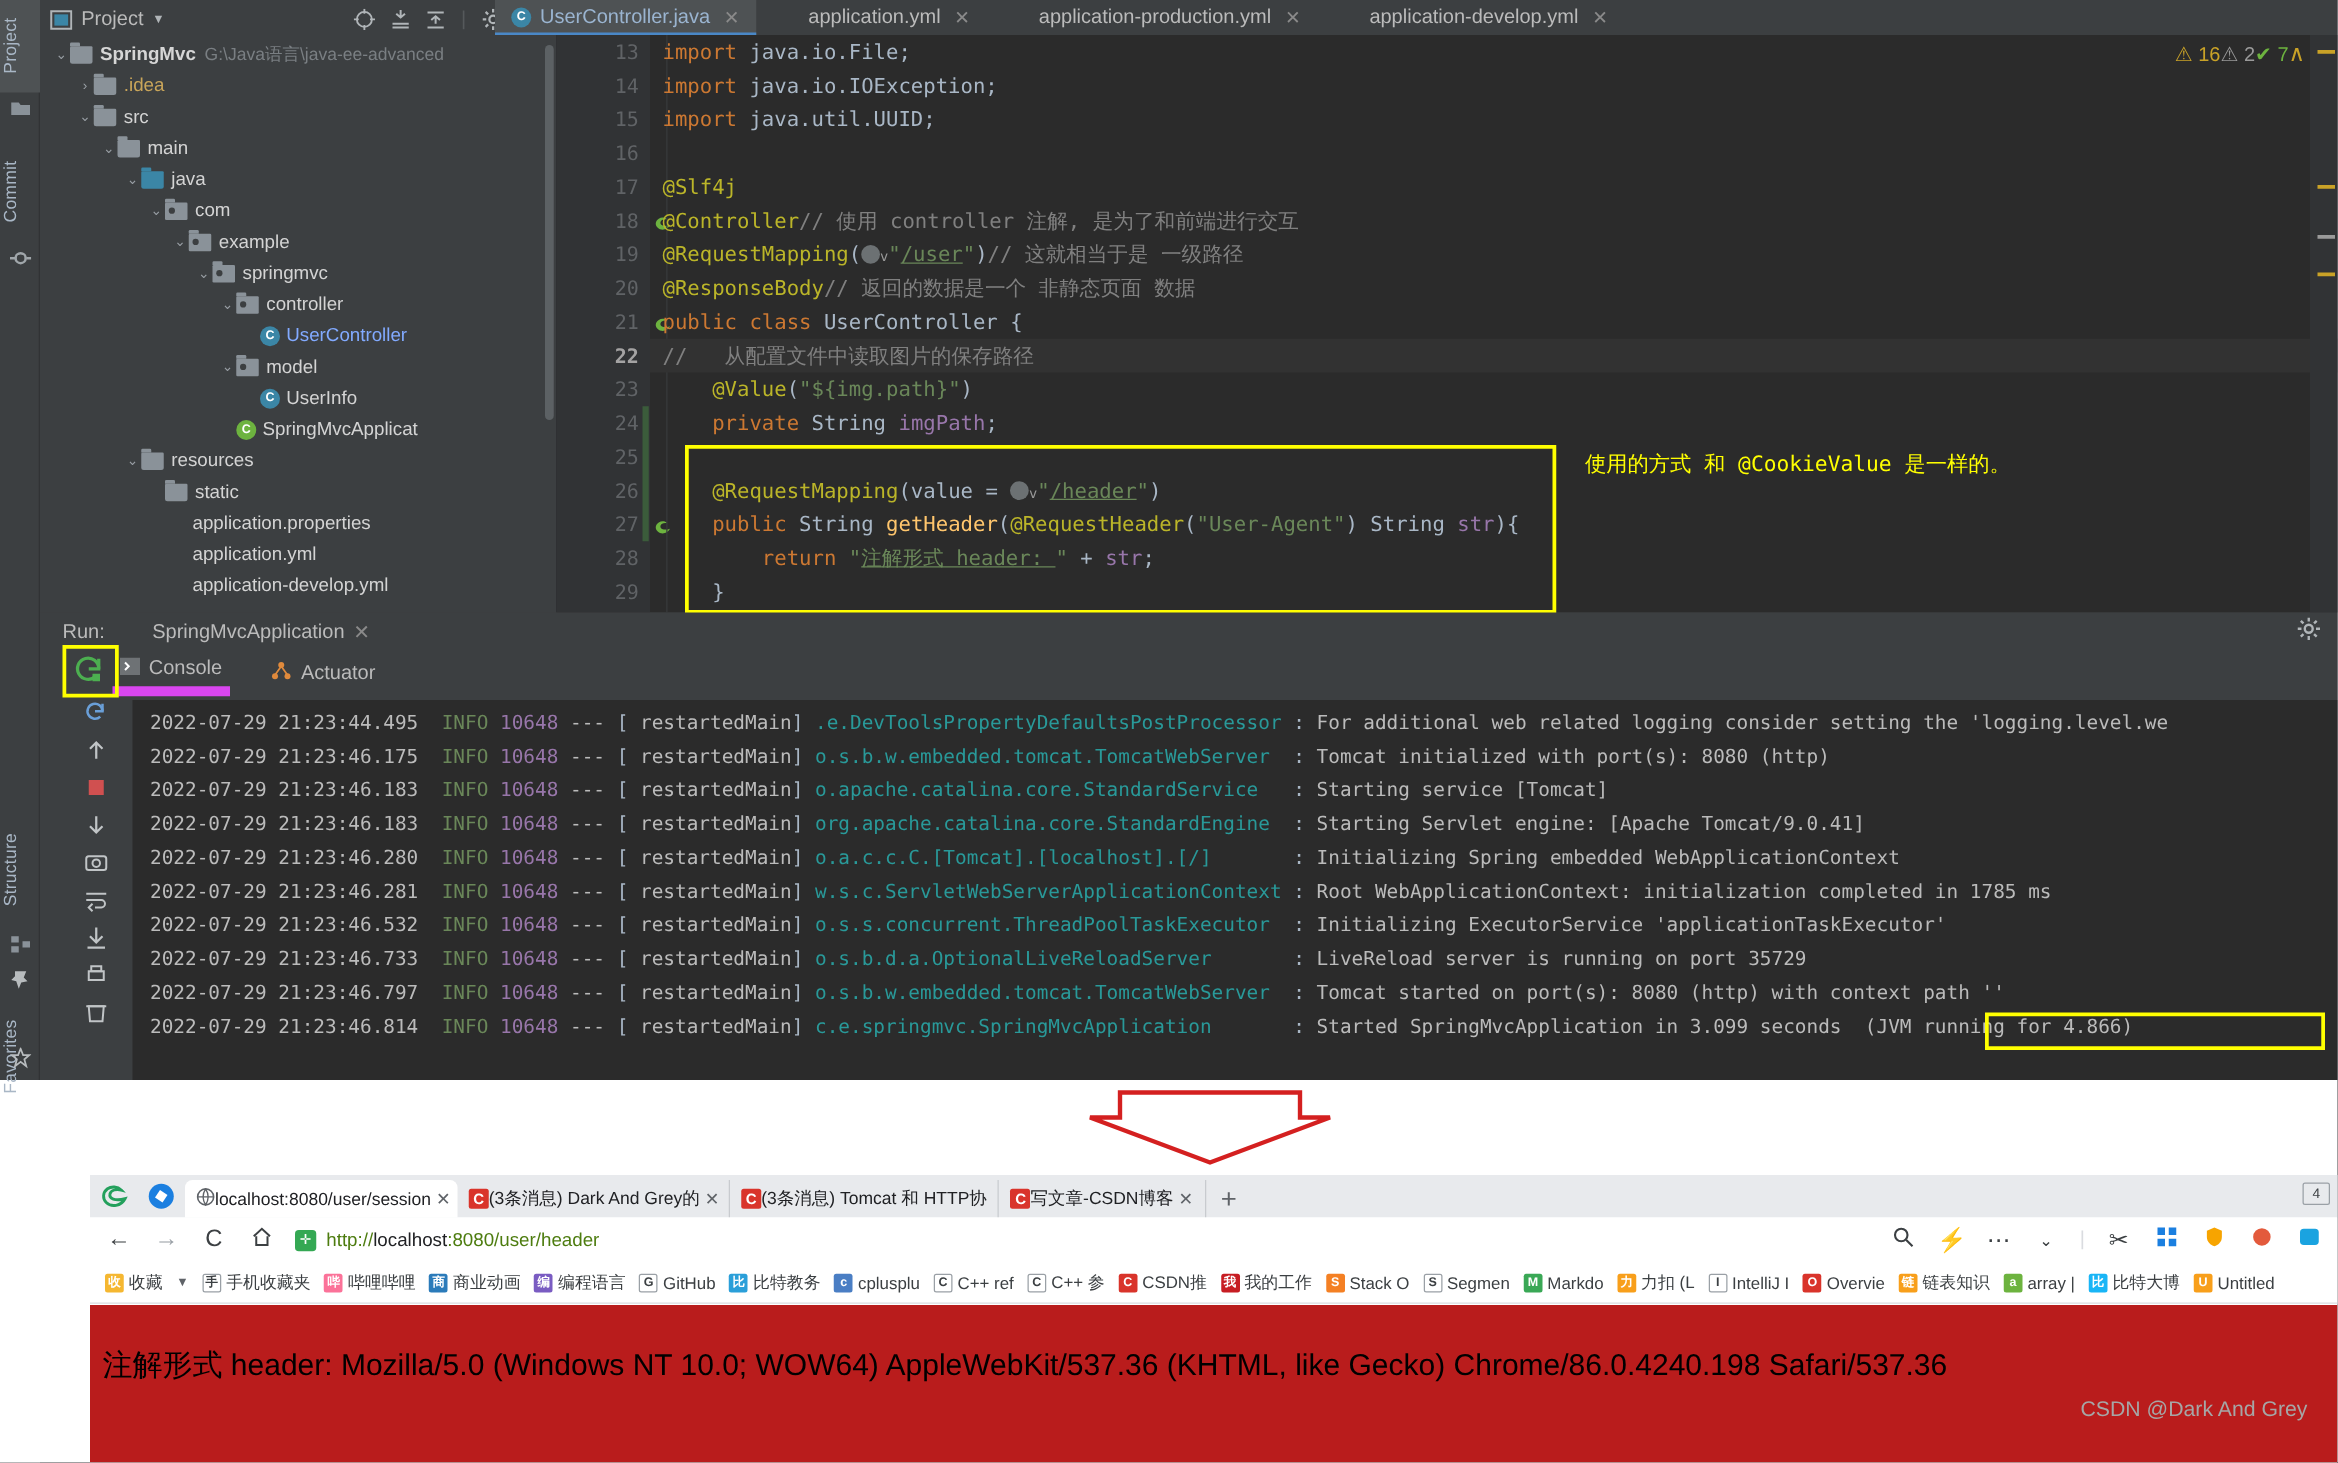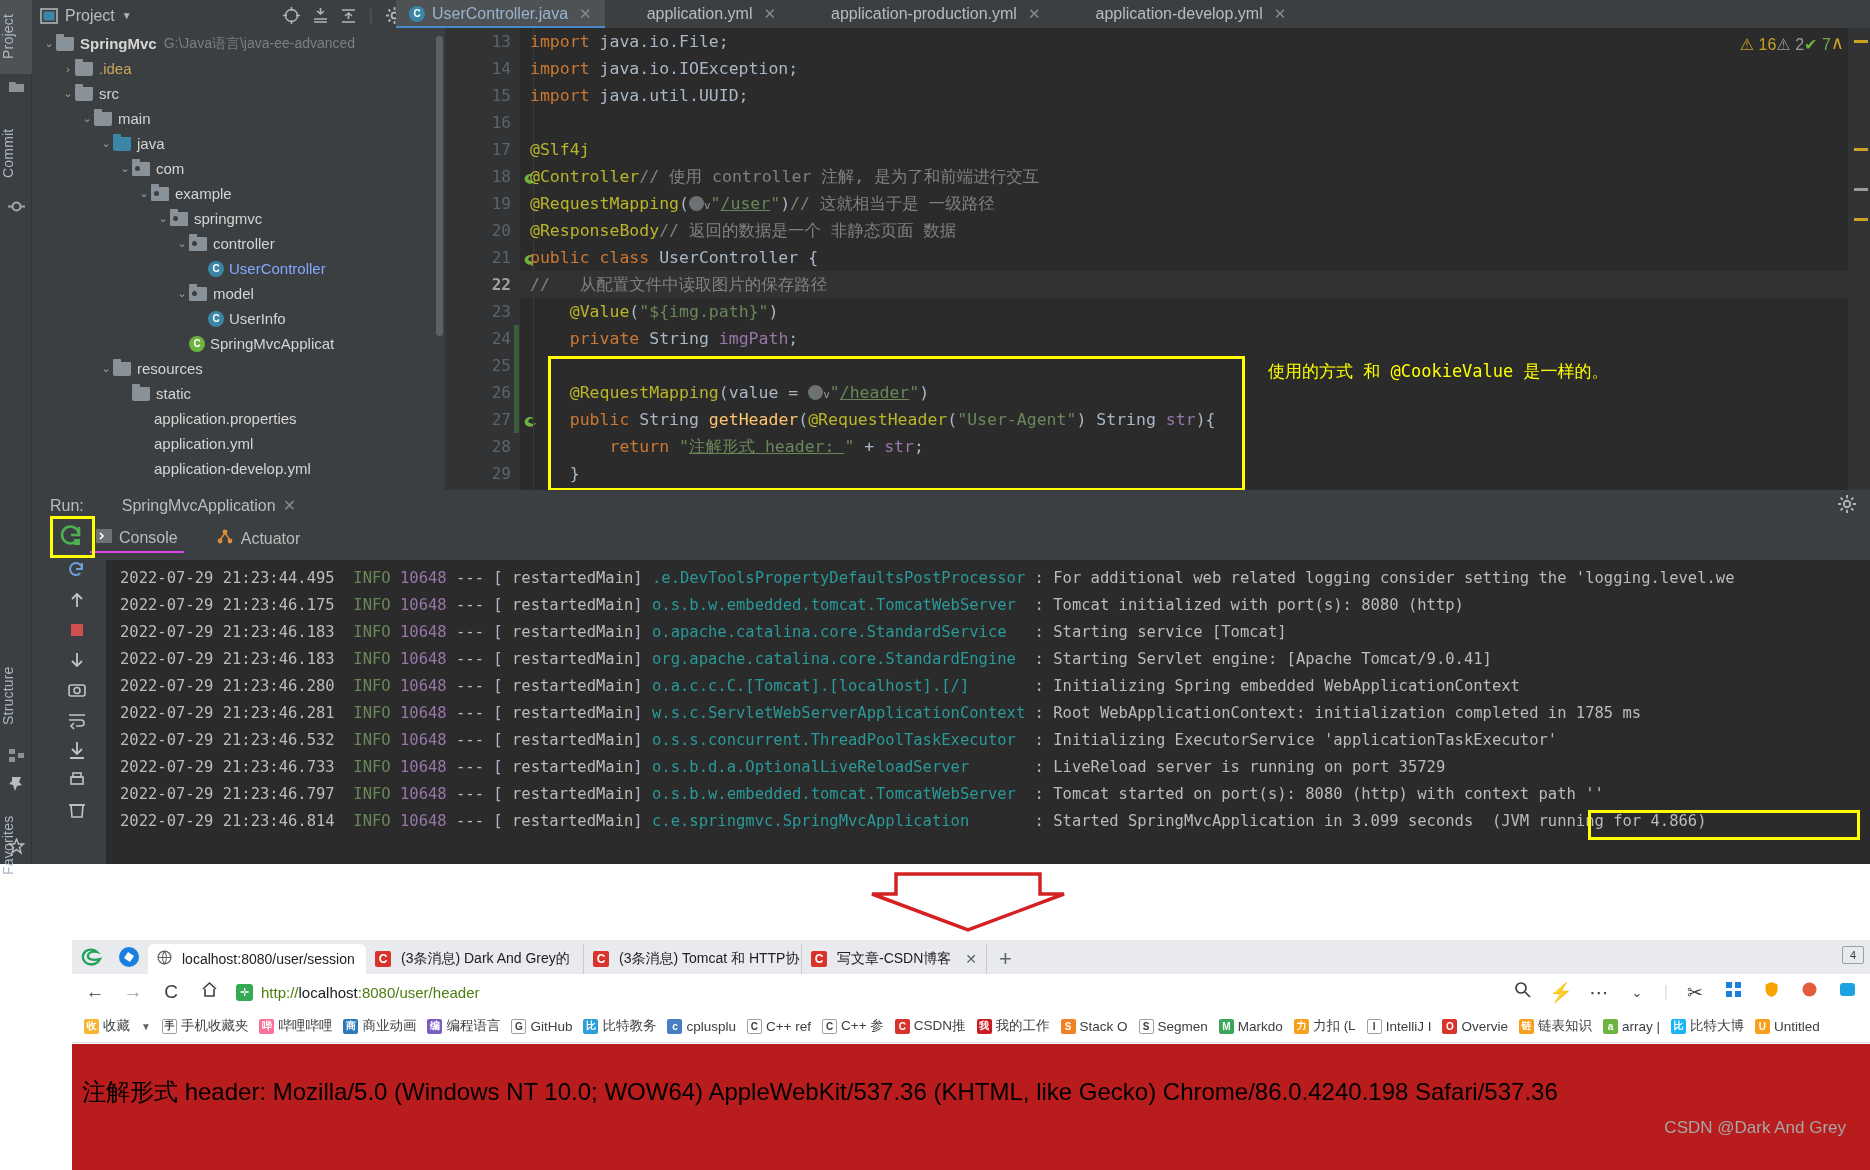--- a/index.html
+++ b/index.html
@@ -142,21 +142,21 @@
     position:absolute; left:0; top:0; width:1838px; height:31px;
     display:flex; align-items:center; gap:9px; padding-left:18px; font-size:16px; color:#bbbbbb;
   }
   .run-header .rtab { display:flex; align-items:center; gap:7px; }
   .gear { margin-left:auto; margin-right:14px; }
   .run-subbar {
     position:absolute; left:58px; top:31px; width:1780px; height:36px;
     display:flex; align-items:center; gap:26px; font-size:16px; color:#bbbbbb;
   }
   .run-subbar .sub { display:flex; align-items:center; gap:7px; padding: 4px 6px;}
-  .run-subbar .sub.active { border-bottom: 2px solid #d946ef; }
+  .run-subbar .sub.active { border-bottom: 8px solid #d946ef; }
   .rerun-box {
     position:absolute; left:50px; top:516px; width:45px; height:42px;
     border:3px solid #ffff00;
   }
   .run-tools {
     position:absolute; left:48px; top:552px; width:58px; height:312px;
     display:flex; flex-direction:column; align-items:center; gap:10px; padding-top:8px;
   }
   .console {
     position:absolute; left:106px; top:560px; width:1764px; height:304px;
@@ -176,21 +176,21 @@
   
   .arrow-wrap { position: absolute; left: 868px; top: 872px; width: 200px; height: 60px; }
 
   
   #browser {
     position:absolute; left:72px; top:940px; width:1798px; height:230px; background:#ffffff;
   }
   .b-tabbar{position:absolute;left:0;top:0;width:1798px;height:34px;background:#e8eaed;display:flex;align-items:flex-end;}
   .b-logo{width:30px;height:30px;display:flex;align-items:center;justify-content:center;margin:0 4px 2px 4px;}
   .b-tab{
-    height:30px;display:flex;align-items:center;gap:10px;padding:0 9px;font-size:14px;color:#202124;
+    height:30px;display:flex;align-items:center;gap:0;padding:0 9px;font-size:14px;color:#202124;
     max-width:218px;white-space:nowrap;overflow:hidden;border-right:1px solid #c8cbcf;
   }
   .b-tab.active{background:#ffffff;border-radius:6px 6px 0 0;border-right:none;}
   .b-tab .tx{color:#5f6368;font-size:14px;margin-left:4px;}
   .fav-c{width:16px;height:16px;background:#d9342b;color:#fff;font-size:12px;line-height:16px;text-align:center;font-weight:bold;border-radius:2px;flex:none;}
   .b-newtab{font-size:22px;color:#5f6368;padding:0 12px 2px 12px;}
   .b-winbtn{position:absolute;right:6px;top:6px;width:22px;height:18px;border:1px solid #9aa0a6;border-radius:2px;font-size:11px;color:#3c4043;text-align:center;line-height:16px;}
   .b-navbar{position:absolute;left:0;top:34px;width:1798px;height:36px;background:#fff;display:flex;align-items:center;gap:16px;padding:0 12px;}
   .nav-ico{font-size:19px;color:#3c4043;width:22px;text-align:center;}
   .urlbar{flex:1;height:28px;display:flex;align-items:center;gap:8px;font-size:15px;color:#202124;}

